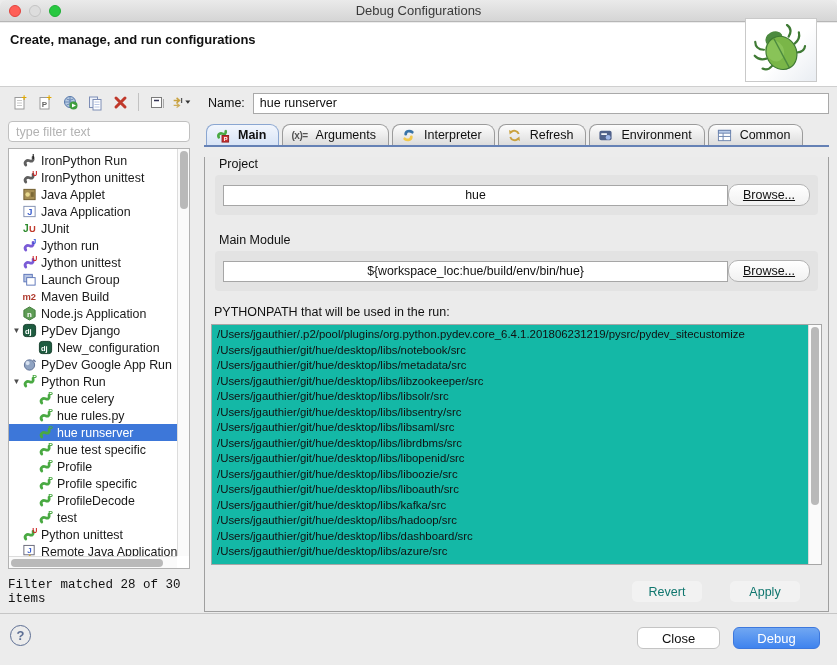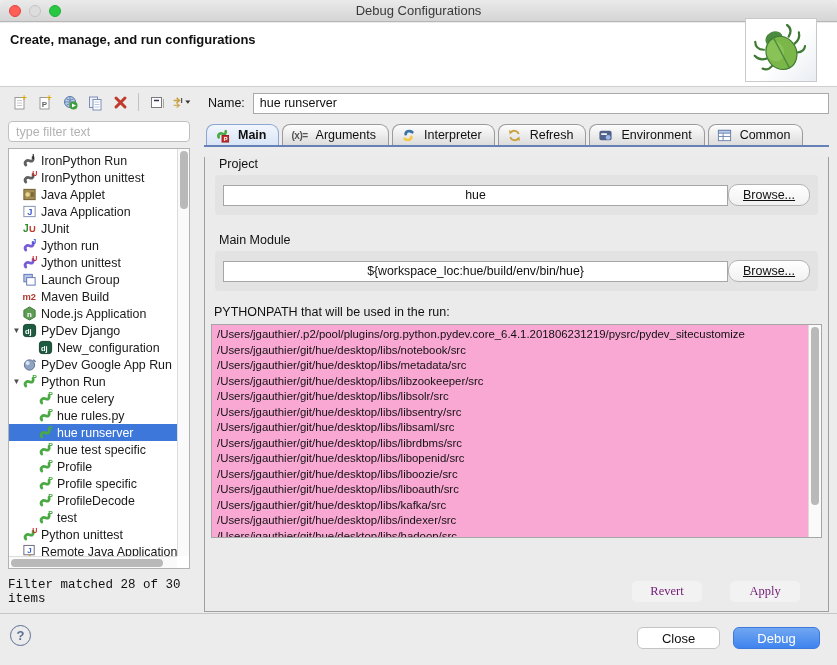--- a/index.html
+++ b/index.html
@@ -55,27 +55,27 @@
     border:1px solid #9b9b9b; border-bottom:none; border-radius:8px 9px 0 0;
     background:linear-gradient(#fdfdfd,#dcdcdc); font-size:12.5px; color:#111; cursor:default; }
   .tab.selected { background:linear-gradient(#f2f6fd,#d8e4f6); border-color:#8aa6d1; font-weight:bold; }
 
   .tab-content { position:relative; width:625px; height:455px; background:#ebebeb; border:1px solid #9f9f9f; border-top:none; }
   .group-label { font-size:12.5px; color:#111; margin:10px 0 4px 14px; }
   .group-band { margin:0 10px; background:#e3e3e3; border-radius:4px; padding:9px 8px; display:flex; align-items:center; }
   .group-input { flex:1; height:21px; border:1px solid #a6a6a6; padding:0 6px; font-size:12.3px; color:#111; background:#fff; font-family:inherit;text-align:center; }
   .browse-btn { width:82px; height:22px; margin-left:0; border:1px solid #b3b3b3; border-radius:10px; background:linear-gradient(#ffffff,#f1f1f1); font-size:12.5px; color:#111; font-family:inherit;text-decoration:underline; }
   .pp-label { font-size:12.5px; color:#111; margin:14px 0 5px 9px; }
-  .pp-list { position:relative; margin:0 6px; height:214px; background:#f9a8d4; border:1px solid #a6a6a6; overflow:hidden; }
+  .pp-list { position:relative; margin:0 6px; height:241px; background:#14b8a6; border:1px solid #a6a6a6; overflow:hidden; }
   .pp-rows { position:absolute; left:5px; top:2px; right:14px; bottom:0; overflow:hidden; }
   .pp-row { height:15.5px; line-height:15.5px; font-size:11.4px; color:#111; white-space:nowrap; }
   .pp-vscroll { position:absolute; right:0; top:0; bottom:0; width:13px; background:#fafafa; border-left:1px solid #dcdcdc; }
   .pp-vscroll .thumb { position:absolute; left:2px; width:8px; top:2px; height:178px; border-radius:4px; background:#b9b9b9; }
   .ra-row { position:absolute; right:28px; bottom:9px; display:flex; gap:28px; }
-  .flat-btn { width:70px; height:21px; border:none; border-radius:5px; background:#f2f2f2; color:#701a75; font-size:12.5px; font-family:Liberation Serif, serif; }
+  .flat-btn { width:70px; height:21px; border:none; border-radius:5px; background:#f2f2f2; color:#0f766e; font-size:12.5px; font-family:Liberation Sans, sans-serif; }
 
   
   .bottom-sep { position:absolute; left:0; top:613px; width:837px; height:1px; background:#c6c6c6; }
   .bottom-bar { position:absolute; left:0; top:614px; width:837px; height:51px; background:#ececec; }
   .help-btn { position:absolute; left:10px; top:11px; width:21px; height:21px; border-radius:50%; border:1.5px solid #5c6e93; background:transparent; color:#5c6e93; font-size:13px; font-weight:bold; line-height:17px; text-align:center; font-family:inherit; }
   .close-btn { position:absolute; right:117px; top:13px; width:83px; height:22px; border:1px solid #c4c4c4; border-radius:6px; background:#ffffff; font-size:13px; color:#111; font-family:inherit; }
   .debug-btn { position:absolute; right:17px; top:13px; width:87px; height:22px; border:1px solid #3d78dd; border-radius:6px; background:linear-gradient(#71a7f2,#3f83ee); font-size:13px; color:#fff; font-family:inherit; }
 
   svg text { font-family:"Liberation Sans",sans-serif; }
 </style>
@@ -505,21 +505,20 @@
           <div class="pp-row">/Users/jgauthier/git/hue/desktop/libs/metadata/src</div>
           <div class="pp-row">/Users/jgauthier/git/hue/desktop/libs/libzookeeper/src</div>
           <div class="pp-row">/Users/jgauthier/git/hue/desktop/libs/libsolr/src</div>
           <div class="pp-row">/Users/jgauthier/git/hue/desktop/libs/libsentry/src</div>
           <div class="pp-row">/Users/jgauthier/git/hue/desktop/libs/libsaml/src</div>
           <div class="pp-row">/Users/jgauthier/git/hue/desktop/libs/librdbms/src</div>
           <div class="pp-row">/Users/jgauthier/git/hue/desktop/libs/libopenid/src</div>
           <div class="pp-row">/Users/jgauthier/git/hue/desktop/libs/liboozie/src</div>
           <div class="pp-row">/Users/jgauthier/git/hue/desktop/libs/liboauth/src</div>
           <div class="pp-row">/Users/jgauthier/git/hue/desktop/libs/kafka/src</div>
-          <div class="pp-row">/Users/jgauthier/git/hue/desktop/libs/indexer/src</div>
           <div class="pp-row">/Users/jgauthier/git/hue/desktop/libs/hadoop/src</div>
           <div class="pp-row">/Users/jgauthier/git/hue/desktop/libs/dashboard/src</div>
           <div class="pp-row">/Users/jgauthier/git/hue/desktop/libs/azure/src</div>
         </div>
       <div class="pp-vscroll">
           <div class="thumb"></div>
         </div>
     </div>
     <div class="ra-row">
       <button class="flat-btn" disabled="">Revert</button>

